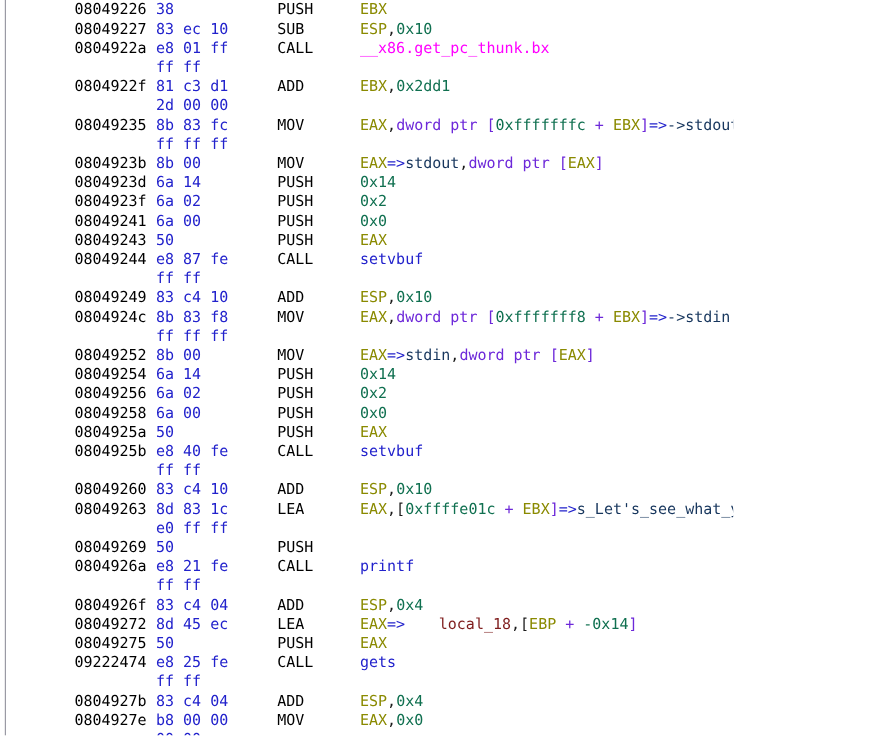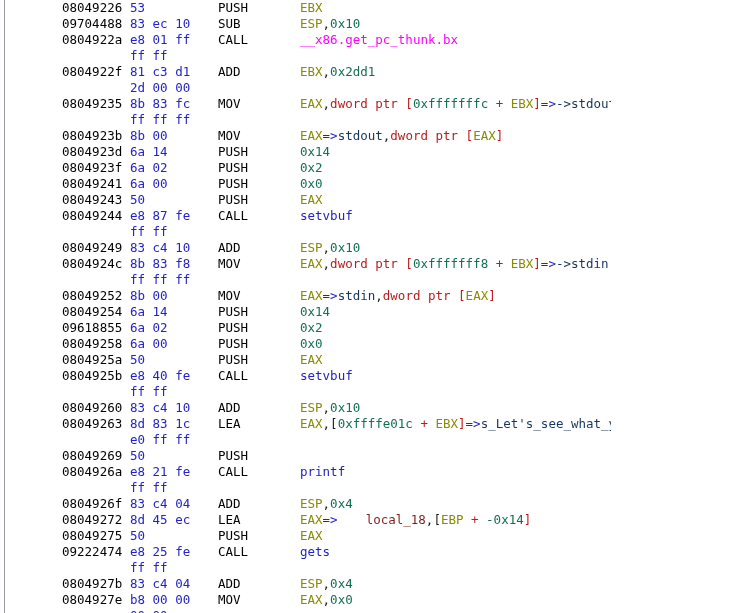--- a/index.html
+++ b/index.html
@@ -65,76 +65,76 @@
     color: #2222cc;
   }
   .col-bytes-cont {
     position: absolute;
     left: 130px;
     top: 0;
     color: #2222cc;
   }
   .col-mnem {
     position: absolute;
-    left: 218px;
+    left: 231px;
     top: 0;
     color: #000000;
   }
   .col-ops {
     position: absolute;
     left: 300px;
     top: 0;
     color: #000000;
   }
   .col-cmt {
     position: absolute;
     left: 652px;
     top: 0;
     color: #c0c0c4;
     white-space: pre;
   }
 
   
   .t-reg      { color: #8a8a00; }
   .t-num      { color: #107050; }
-  .t-plain    { color: #b91c1c; }
+  .t-plain    { color: #6d28d9; }
   .t-func     { color: #2222cc; }
   .t-thunk    { color: #ff00ff; }
   .t-label    { color: #7f1d1d; margin-left: 28px; }
   .t-arrow    { color: #2222cc; }
   .t-sym      { color: #17365d; }
   .t-punct    { color: #1a1a1a; }
 </style>
 </head>
 <body>
 
 <div id="listing-root">
   <div class="gutter-divider"></div>
   <div class="listing-body" id="listing-body">
-      <div class="code-line"><span class="col-addr">08049226</span><span class="col-bytes">53</span><span class="col-mnem">PUSH</span><span class="col-ops"><span class="t-reg">EBX</span></span></div>
-      <div class="code-line"><span class="col-addr">09704488</span><span class="col-bytes">83 ec 10</span><span class="col-mnem">SUB</span><span class="col-ops"><span class="t-reg">ESP</span><span class="t-punct">,</span><span class="t-num">0x10</span></span></div>
+      <div class="code-line"><span class="col-addr">08049226</span><span class="col-bytes">38</span><span class="col-mnem">PUSH</span><span class="col-ops"><span class="t-reg">EBX</span></span></div>
+      <div class="code-line"><span class="col-addr">08049227</span><span class="col-bytes">83 ec 10</span><span class="col-mnem">SUB</span><span class="col-ops"><span class="t-reg">ESP</span><span class="t-punct">,</span><span class="t-num">0x10</span></span></div>
       <div class="code-line"><span class="col-addr">0804922a</span><span class="col-bytes">e8 01 ff</span><span class="col-mnem">CALL</span><span class="col-ops"><span class="t-thunk">__x86.get_pc_thunk.bx</span></span><span class="col-cmt">undefined __</span></div>
       <div class="code-line"><span class="col-bytes-cont">ff ff</span></div>
       <div class="code-line"><span class="col-addr">0804922f</span><span class="col-bytes">81 c3 d1</span><span class="col-mnem">ADD</span><span class="col-ops"><span class="t-reg">EBX</span><span class="t-punct">,</span><span class="t-num">0x2dd1</span></span></div>
       <div class="code-line"><span class="col-bytes-cont">2d 00 00</span></div>
       <div class="code-line"><span class="col-addr">08049235</span><span class="col-bytes">8b 83 fc</span><span class="col-mnem">MOV</span><span class="col-ops"><span class="t-reg">EAX</span><span class="t-punct">,</span><span class="t-plain">dword ptr [</span><span class="t-num">0xfffffffc</span><span class="t-plain"> + </span><span class="t-reg">EBX</span><span class="t-plain">]</span><span class="t-arrow">=&gt;</span><span class="t-sym">-&gt;stdout</span></span><span class="col-cmt">= 0804d01c</span></div>
       <div class="code-line"><span class="col-bytes-cont">ff ff ff</span></div>
       <div class="code-line"><span class="col-addr">0804923b</span><span class="col-bytes">8b 00</span><span class="col-mnem">MOV</span><span class="col-ops"><span class="t-reg">EAX</span><span class="t-arrow">=&gt;</span><span class="t-sym">stdout</span><span class="t-punct">,</span><span class="t-plain">dword ptr [</span><span class="t-reg">EAX</span><span class="t-plain">]</span></span><span class="col-cmt">= ??</span></div>
       <div class="code-line"><span class="col-addr">0804923d</span><span class="col-bytes">6a 14</span><span class="col-mnem">PUSH</span><span class="col-ops"><span class="t-num">0x14</span></span></div>
       <div class="code-line"><span class="col-addr">0804923f</span><span class="col-bytes">6a 02</span><span class="col-mnem">PUSH</span><span class="col-ops"><span class="t-num">0x2</span></span></div>
       <div class="code-line"><span class="col-addr">08049241</span><span class="col-bytes">6a 00</span><span class="col-mnem">PUSH</span><span class="col-ops"><span class="t-num">0x0</span></span></div>
       <div class="code-line"><span class="col-addr">08049243</span><span class="col-bytes">50</span><span class="col-mnem">PUSH</span><span class="col-ops"><span class="t-reg">EAX</span></span></div>
       <div class="code-line"><span class="col-addr">08049244</span><span class="col-bytes">e8 87 fe</span><span class="col-mnem">CALL</span><span class="col-ops"><span class="t-func">setvbuf</span></span><span class="col-cmt">int setvbuf(</span></div>
       <div class="code-line"><span class="col-bytes-cont">ff ff</span></div>
       <div class="code-line"><span class="col-addr">08049249</span><span class="col-bytes">83 c4 10</span><span class="col-mnem">ADD</span><span class="col-ops"><span class="t-reg">ESP</span><span class="t-punct">,</span><span class="t-num">0x10</span></span></div>
       <div class="code-line"><span class="col-addr">0804924c</span><span class="col-bytes">8b 83 f8</span><span class="col-mnem">MOV</span><span class="col-ops"><span class="t-reg">EAX</span><span class="t-punct">,</span><span class="t-plain">dword ptr [</span><span class="t-num">0xfffffff8</span><span class="t-plain"> + </span><span class="t-reg">EBX</span><span class="t-plain">]</span><span class="t-arrow">=&gt;</span><span class="t-sym">-&gt;stdin</span></span><span class="col-cmt">= 0804d014</span></div>
       <div class="code-line"><span class="col-bytes-cont">ff ff ff</span></div>
       <div class="code-line"><span class="col-addr">08049252</span><span class="col-bytes">8b 00</span><span class="col-mnem">MOV</span><span class="col-ops"><span class="t-reg">EAX</span><span class="t-arrow">=&gt;</span><span class="t-sym">stdin</span><span class="t-punct">,</span><span class="t-plain">dword ptr [</span><span class="t-reg">EAX</span><span class="t-plain">]</span></span><span class="col-cmt">= ??</span></div>
       <div class="code-line"><span class="col-addr">08049254</span><span class="col-bytes">6a 14</span><span class="col-mnem">PUSH</span><span class="col-ops"><span class="t-num">0x14</span></span></div>
-      <div class="code-line"><span class="col-addr">09618855</span><span class="col-bytes">6a 02</span><span class="col-mnem">PUSH</span><span class="col-ops"><span class="t-num">0x2</span></span></div>
+      <div class="code-line"><span class="col-addr">08049256</span><span class="col-bytes">6a 02</span><span class="col-mnem">PUSH</span><span class="col-ops"><span class="t-num">0x2</span></span></div>
       <div class="code-line"><span class="col-addr">08049258</span><span class="col-bytes">6a 00</span><span class="col-mnem">PUSH</span><span class="col-ops"><span class="t-num">0x0</span></span></div>
       <div class="code-line"><span class="col-addr">0804925a</span><span class="col-bytes">50</span><span class="col-mnem">PUSH</span><span class="col-ops"><span class="t-reg">EAX</span></span></div>
       <div class="code-line"><span class="col-addr">0804925b</span><span class="col-bytes">e8 40 fe</span><span class="col-mnem">CALL</span><span class="col-ops"><span class="t-func">setvbuf</span></span><span class="col-cmt">int setvbuf(</span></div>
       <div class="code-line"><span class="col-bytes-cont">ff ff</span></div>
       <div class="code-line"><span class="col-addr">08049260</span><span class="col-bytes">83 c4 10</span><span class="col-mnem">ADD</span><span class="col-ops"><span class="t-reg">ESP</span><span class="t-punct">,</span><span class="t-num">0x10</span></span></div>
       <div class="code-line"><span class="col-addr">08049263</span><span class="col-bytes">8d 83 1c</span><span class="col-mnem">LEA</span><span class="col-ops"><span class="t-reg">EAX</span><span class="t-punct">,[</span><span class="t-num">0xffffe01c</span><span class="t-plain"> + </span><span class="t-reg">EBX</span><span class="t-plain">]</span><span class="t-arrow">=&gt;</span><span class="t-sym">s_Let's_see_what_you_c...</span></span><span class="col-cmt">= "Let's see</span></div>
       <div class="code-line"><span class="col-bytes-cont">e0 ff ff</span></div>
       <div class="code-line"><span class="col-addr">08049269</span><span class="col-bytes">50</span><span class="col-mnem">PUSH</span><span class="col-cmt">= "Let's see</span></div>
       <div class="code-line"><span class="col-addr">0804926a</span><span class="col-bytes">e8 21 fe</span><span class="col-mnem">CALL</span><span class="col-ops"><span class="t-func">printf</span></span><span class="col-cmt">int printf(c</span></div>
       <div class="code-line"><span class="col-bytes-cont">ff ff</span></div>

